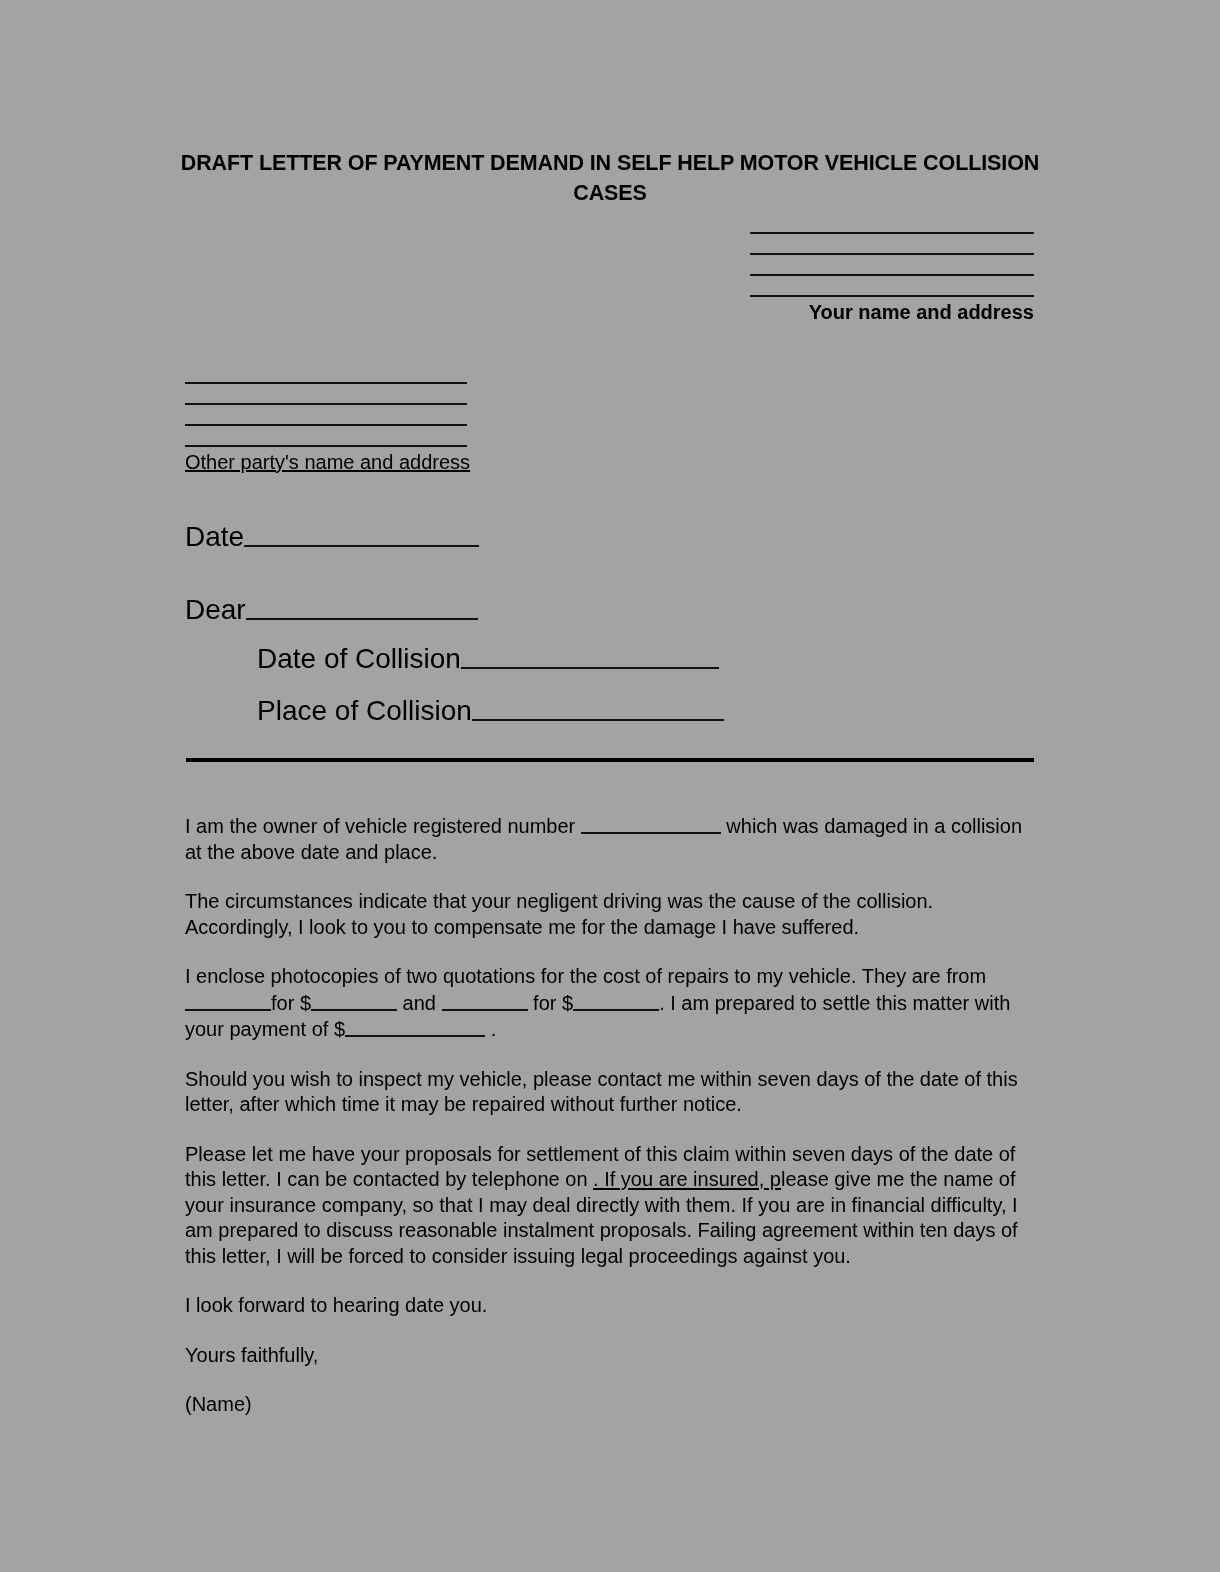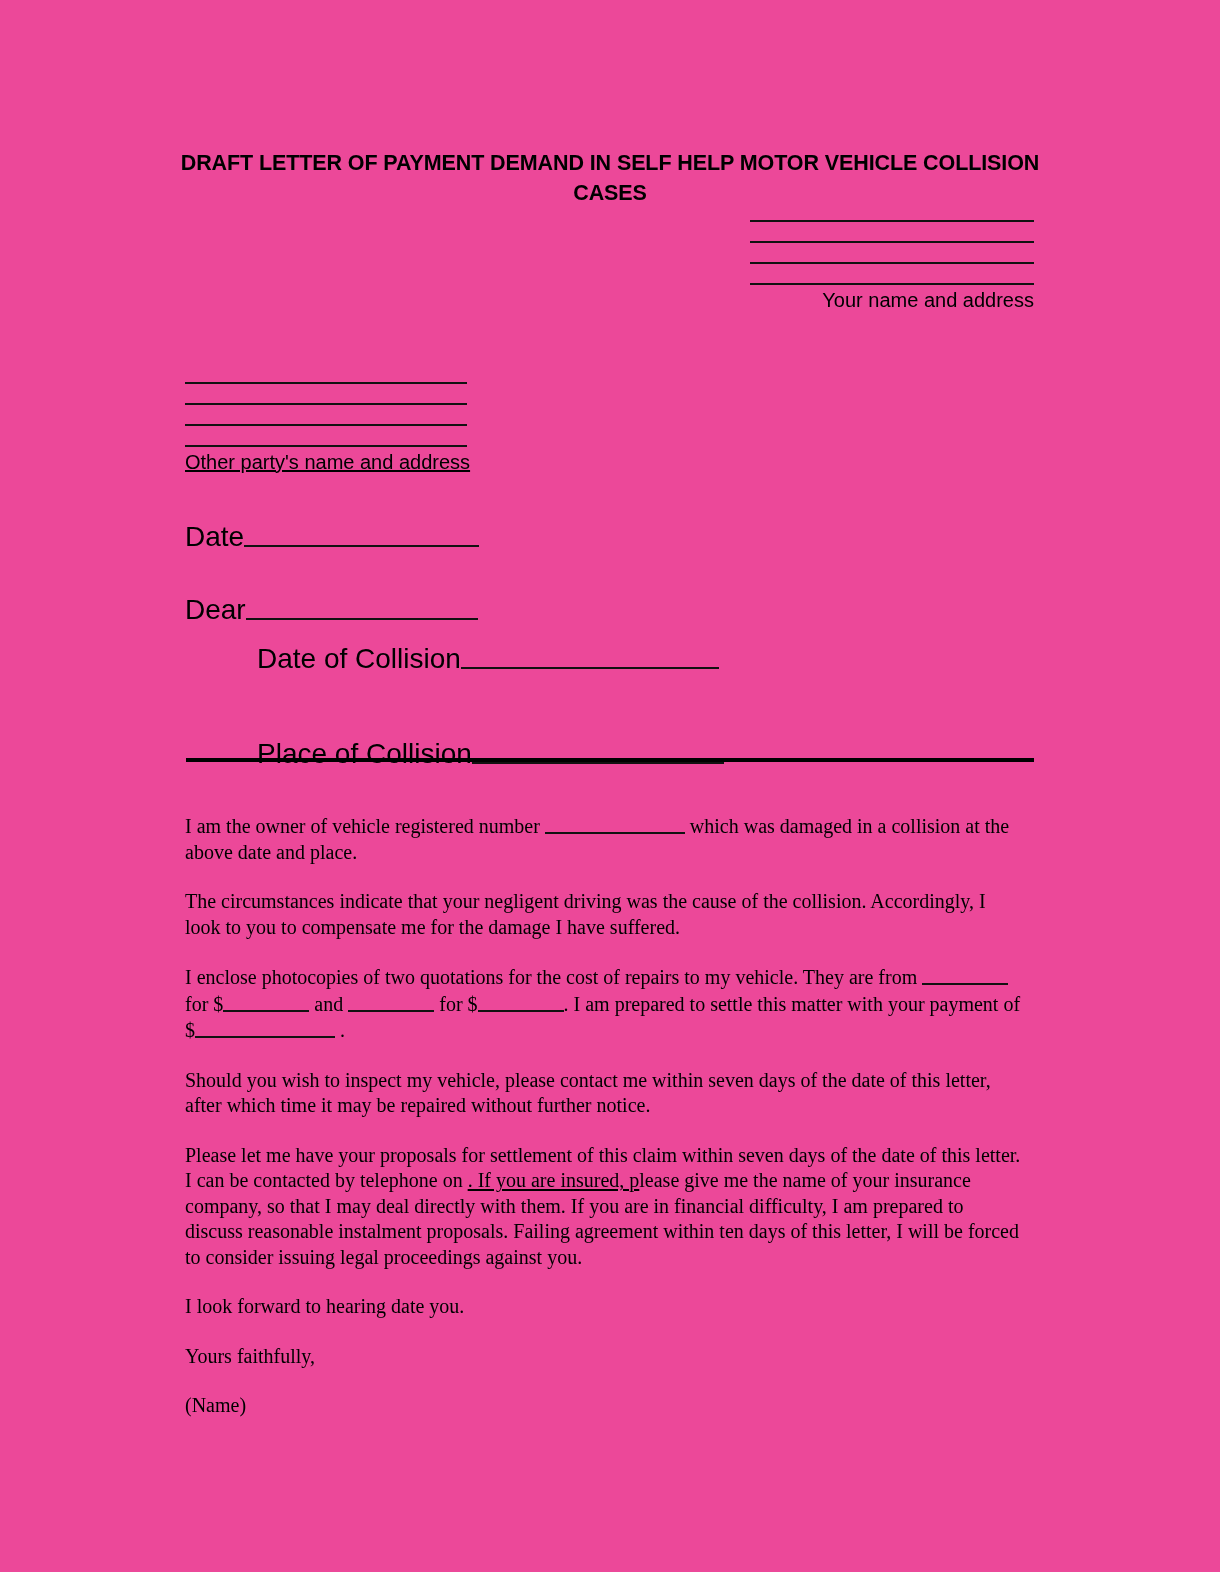--- a/index.html
+++ b/index.html
@@ -15,21 +15,21 @@
     color: #000000;
     overflow: hidden;
   }
 
   .page {
     position: absolute;
     left: 0;
     top: 0;
     width: 1220px;
     height: 1572px;
-    background: #ec4899;
+    background: #a3a3a3;
   }
 
   
   .doc-title {
     position: absolute;
     left: 172px;
     top: 148px;
     width: 876px;
     text-align: center;
     font-size: 21.5px;
@@ -47,22 +47,23 @@
     border-bottom: 2.5px solid #111111;
   }
   .addr-caption {
     font-size: 20px;
     line-height: 26px;
     white-space: nowrap;
   }
 
   #sender-block {
     left: 750px;
-    top: 220px;
+    top: 232px;
     width: 284px;
+    font-weight: bold;
   }
   #sender-block .rule { width: 284px; margin-bottom: 19px; }
   #sender-block .rule:nth-of-type(4) { margin-bottom: 2px; }
   #sender-block .addr-caption { text-align: right; }
 
   #recipient-block {
     left: 185px;
     top: 382px;
     width: 282px;
   }
@@ -81,41 +82,40 @@
     display: inline-block;
     vertical-align: baseline;
     border-bottom: 2.5px solid #111111;
     height: 19px;
     margin-bottom: -1px;
   }
 
   #date-line  { left: 185px; top: 524px; }
   #dear-line  { left: 185px; top: 597px; }
   #date-collision-line  { left: 257px; top: 646px; }
-  #place-collision-line { left: 257px; top: 698px; margin-top: 43px; }
+  #place-collision-line { left: 257px; top: 698px; }
 
   
   #divider {
     position: absolute;
     left: 186px;
     top: 758px;
     width: 848px;
     height: 0;
     border-bottom: 4px solid #000000;
   }
 
   
   #body-copy {
     position: absolute;
     left: 185px;
     top: 813px;
     width: 840px;
     font-size: 20px;
     line-height: 25.5px;
-    font-family: Liberation Serif, serif;
   }
   #body-copy p {
     margin: 0 0 24px 0;
   }
   #body-copy p:last-child { margin-bottom: 0; }
 
   .u-ins {
     text-decoration: underline;
     text-underline-offset: 2px;
   }

